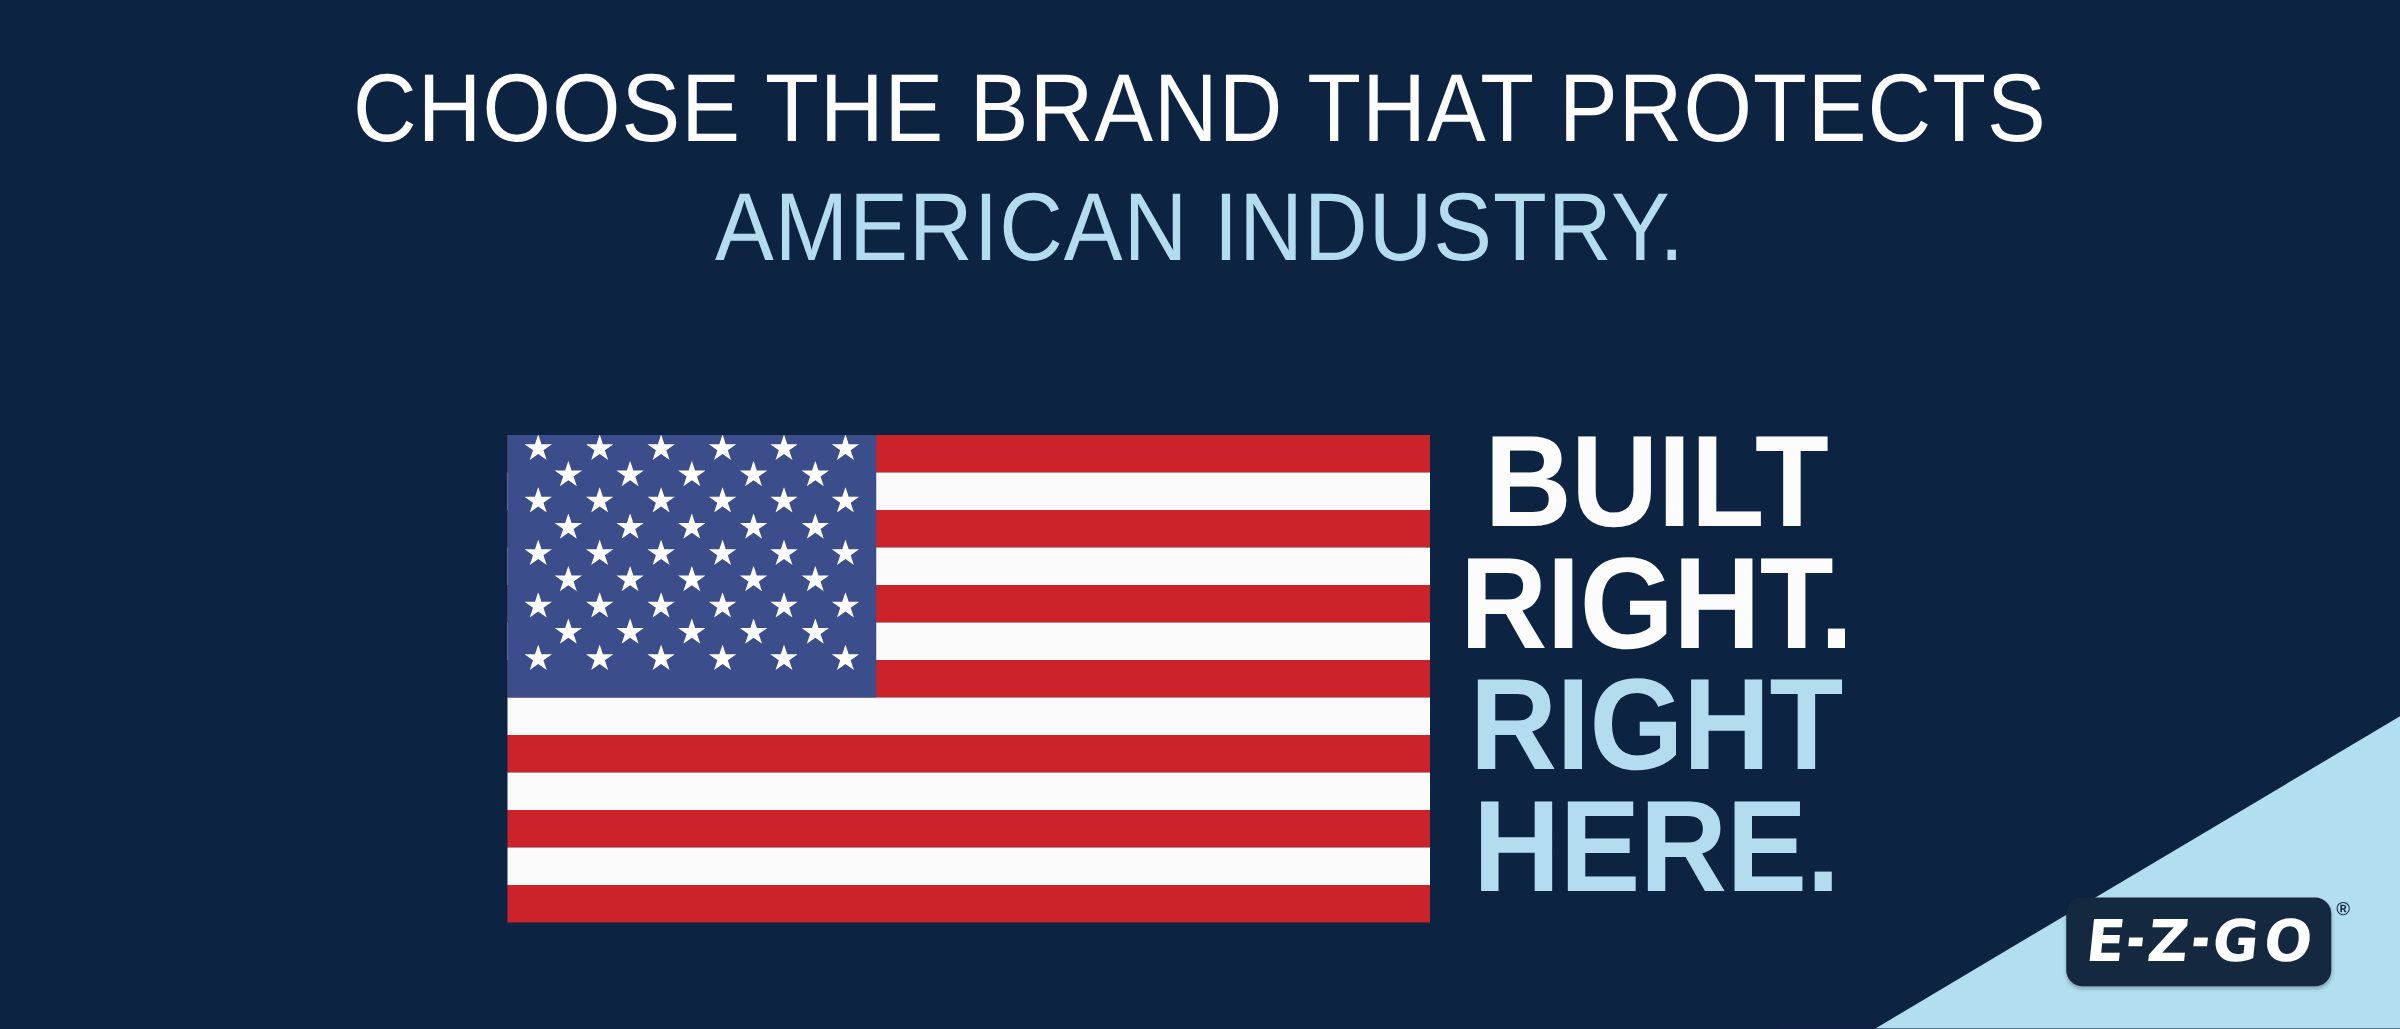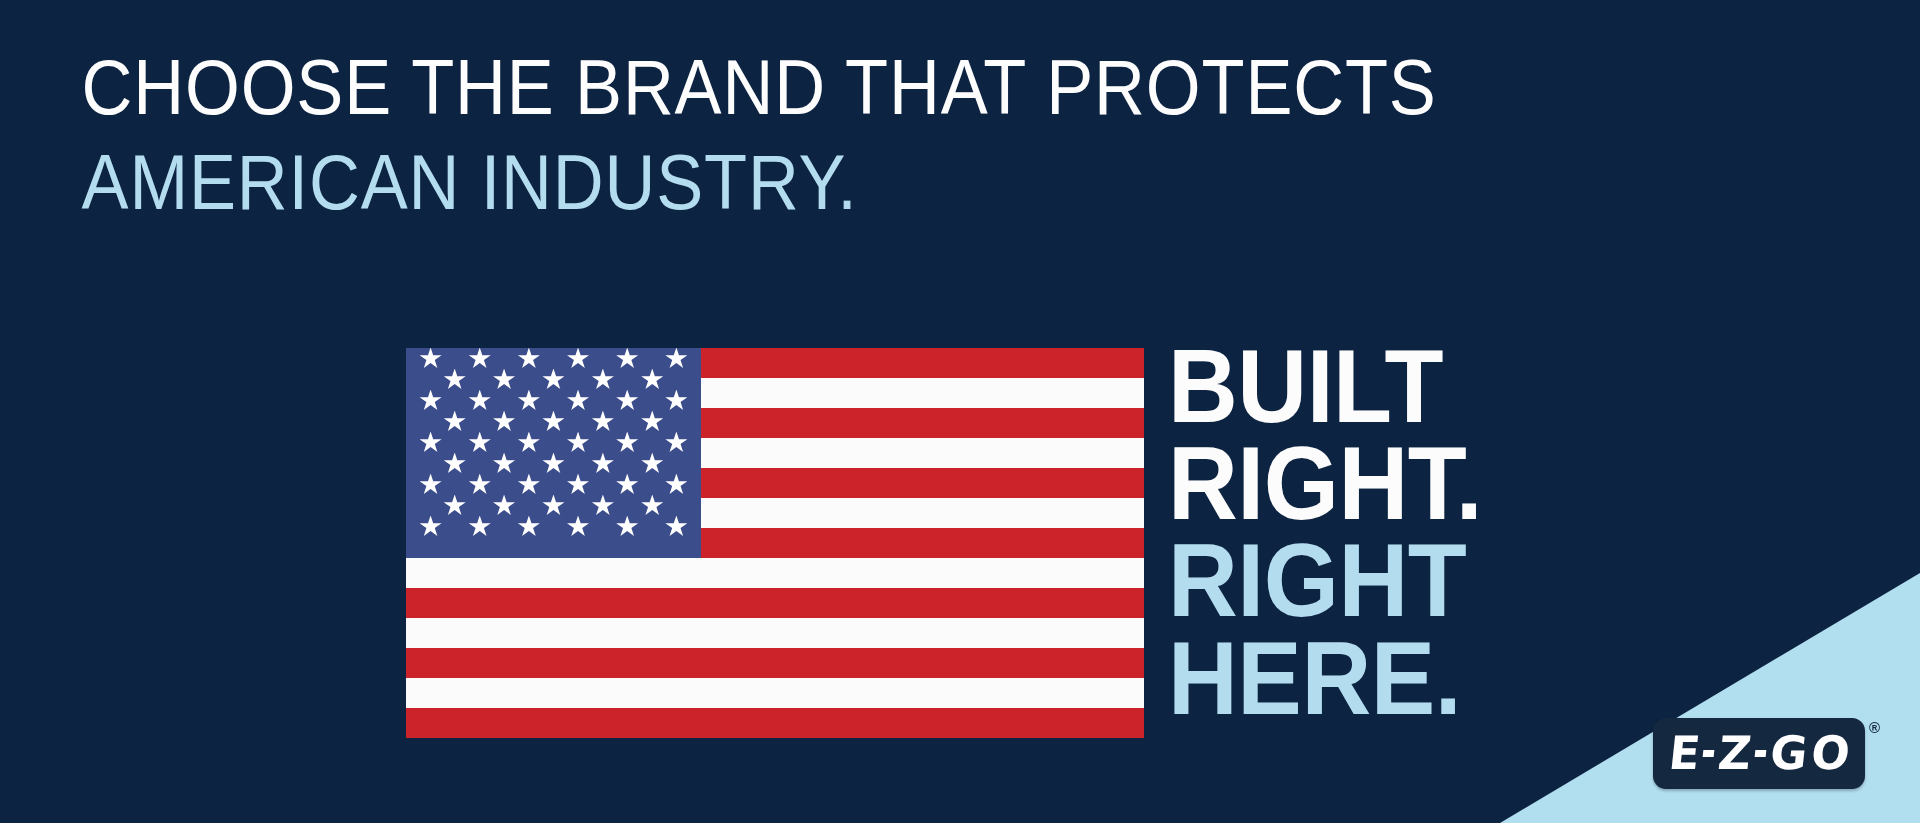--- a/index.html
+++ b/index.html
@@ -29,21 +29,21 @@
     border-color: transparent transparent #b2dff0 transparent;
     z-index: 1;
   }
 
   
   .headline-wrap {
     position: absolute;
     left: 0;
     right: 0;
     top: 48px;
-    text-align: left;
+    text-align: center;
     z-index: 3;
   }
   .headline-line1,
   .headline-line2 {
     display: block;
     font-weight: 300;
     text-transform: uppercase;
     letter-spacing: 0.012em;
     line-height: 1.02;
     white-space: nowrap;
@@ -106,20 +106,21 @@
     flex: 0 0 auto;
   }
 
   
   .slogan {
     position: absolute;
     left: 1168px;
     top: 338px;
     z-index: 3;
     line-height: 0.935;
+    text-align: center;
   }
   .slogan-line {
     display: block;
     font-size: 104px;
     font-weight: 900;
     text-transform: uppercase;
     letter-spacing: -0.005em;
     transform: scaleX(0.93);
     transform-origin: left center;
     white-space: nowrap;

